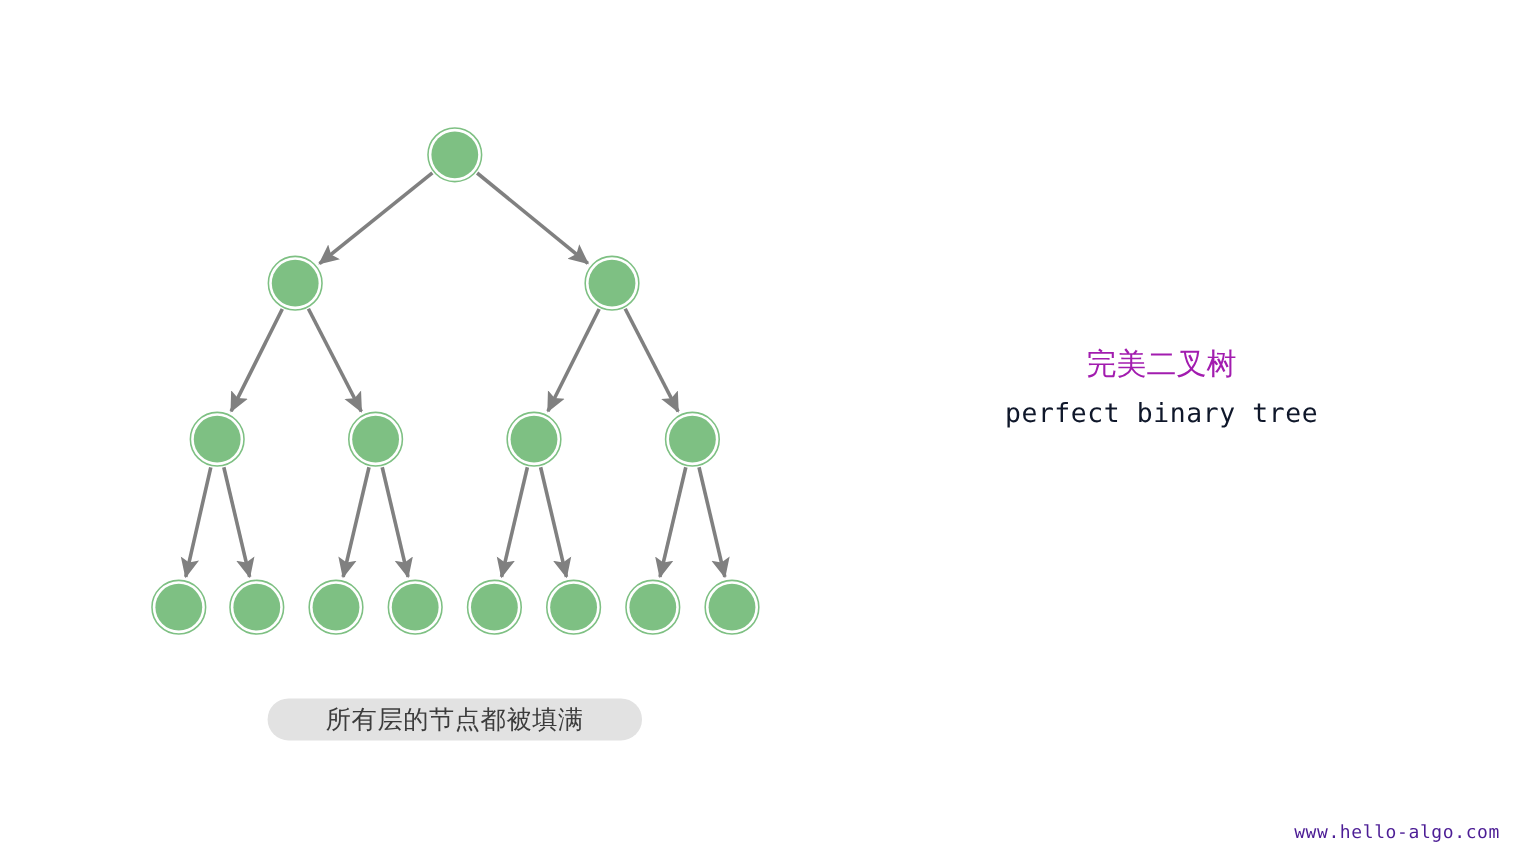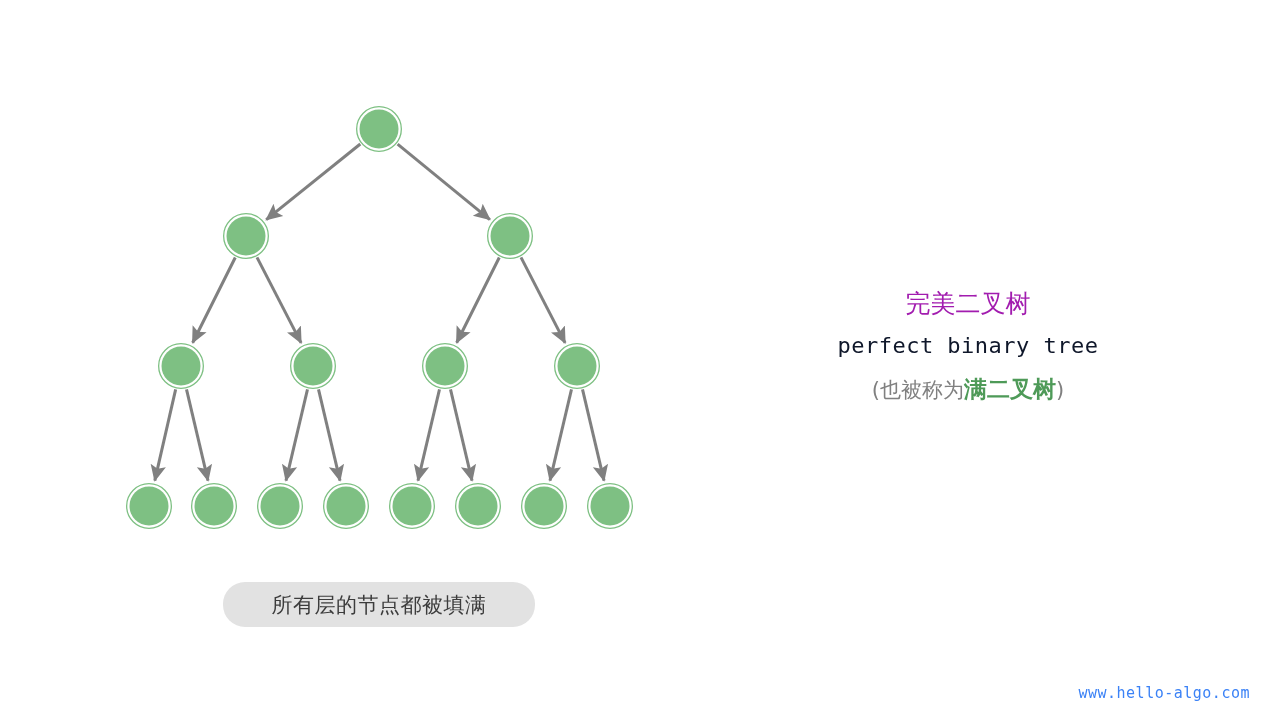--- a/index.html
+++ b/index.html
@@ -30,21 +30,21 @@
     width: 1280px;
     height: 720px;
   }
 
   
   #caption-pill {
     position: absolute;
     left: 223px;
     top: 582px;
     width: 312px;
-    height: 45px;
+    height: 35px;
     background: #e2e2e2;
     border-radius: 22px;
     display: flex;
     align-items: center;
     justify-content: center;
   }
   #caption-pill .caption-text {
     font-size: 21px;
     color: #3c3c3c;
     letter-spacing: 0.5px;
@@ -88,21 +88,21 @@
     font-weight: bold;
     font-size: 23px;
   }
 
   
   #watermark {
     position: absolute;
     right: 30px;
     bottom: 18px;
     font-size: 15px;
-    color: #3b82f6;
+    color: #4c1d95;
     font-family: "DejaVu Sans Mono", "Liberation Mono", monospace;
     letter-spacing: 0.5px;
   }
 </style>
 </head>
 <body>
 
 <div id="stage">
 
   <svg id="tree-svg" viewBox="0 0 1280 720" xmlns="http://www.w3.org/2000/svg">
@@ -206,20 +206,17 @@
       </g>
   </svg>
 
   <div id="caption-pill">
     <span class="caption-text">所有层的节点都被填满</span>
   </div>
 
   <div id="legend">
     <div class="legend-title">完美二叉树</div>
     <div class="legend-subtitle">perfect binary tree</div>
-    <div class="legend-alias">
-      <span>(也被称为</span><span class="alias-strong">满二叉树</span><span>)</span>
-    </div>
   </div>
 
   <div id="watermark">www.hello-algo.com</div>
 
 </div>
 
 </body></html>

